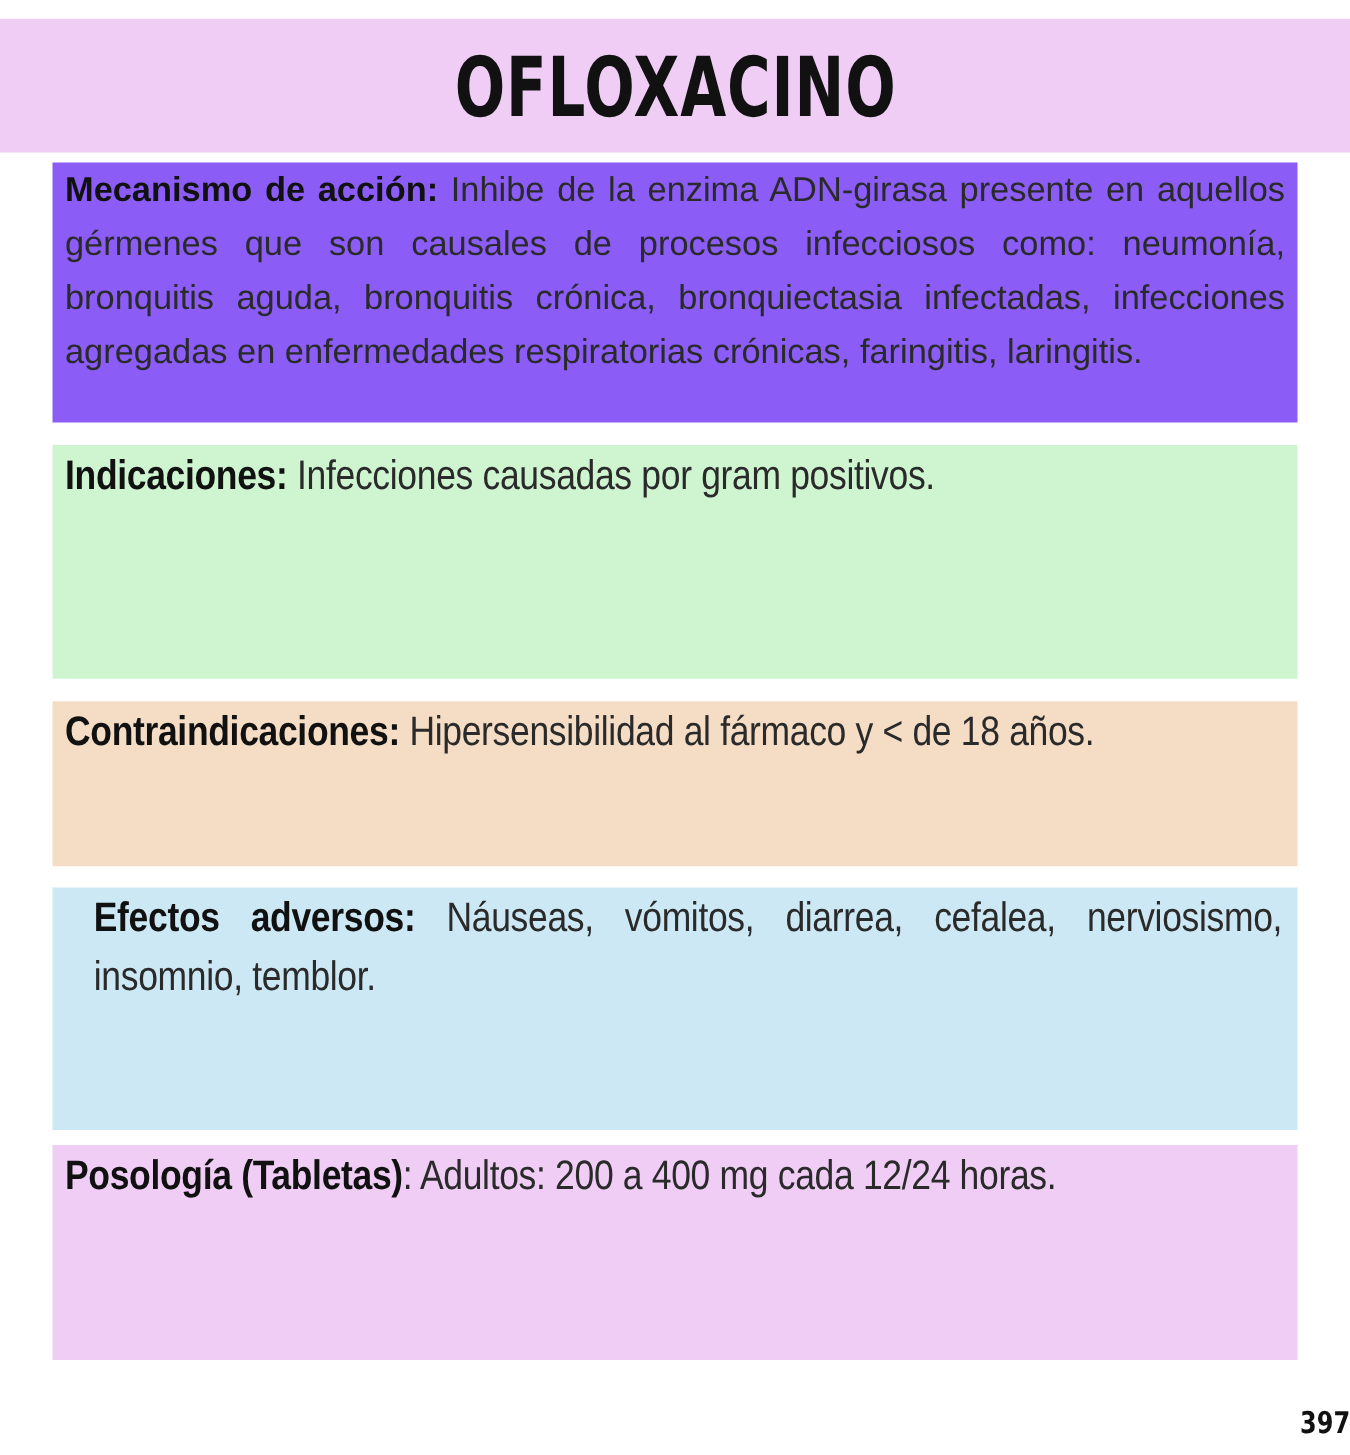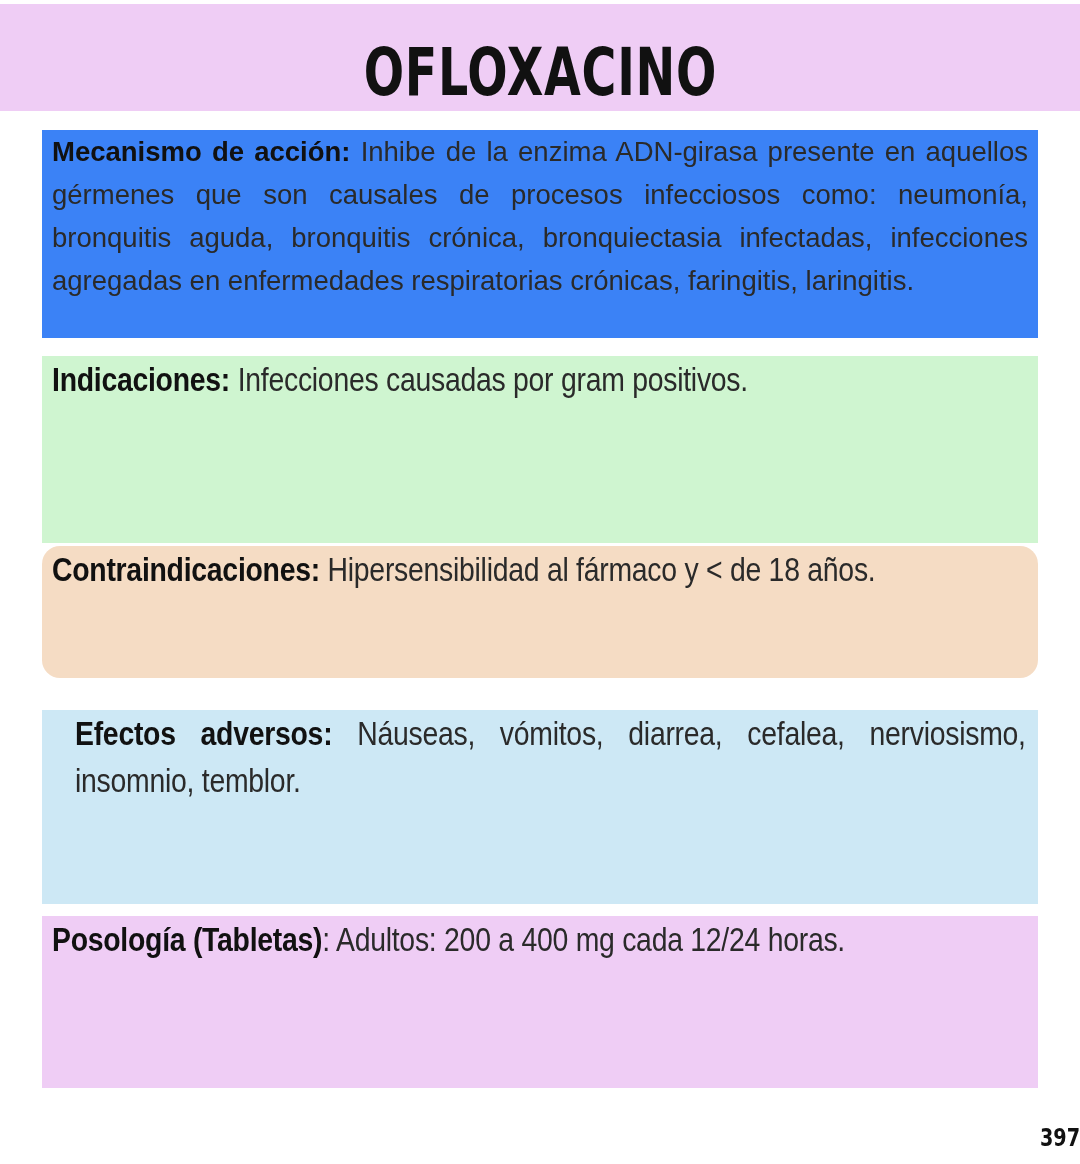--- a/index.html
+++ b/index.html
@@ -3,22 +3,22 @@
 <meta charset="utf-8">
 <style>
   html, body { margin: 0; padding: 0; }
   body {
     width: 1080px; height: 1164px; position: relative; overflow: hidden;
     background: #ffffff;
     font-family: "Liberation Sans", sans-serif;
     color: #222;
   }
   .header {
-    position: absolute; left: 0; top: 4px; width: 1080px; height: 107px;
-    display: flex; align-items: flex-end; justify-content: center;
+    position: absolute; left: 0; top: 15px; width: 1080px; height: 107px;
+    display: flex; align-items: center; justify-content: center;
   }
   .title {
     font-family: "DejaVu Sans", sans-serif;
     font-weight: bold;
     font-size: 66px;
     letter-spacing: 1px;
     color: #111;
     transform: scaleX(0.72);
     margin-top: 4px;
   }
@@ -28,21 +28,21 @@
     padding: 0 10px 0 10px;
   }
   .box p {
     margin: 0;
     text-align: justify;
     color: #2a2a2a;
   }
   .b1 { top: 130px; height: 208px; }
   .b1 p { font-size: 27.5px; line-height: 43px; padding-top: 0px; }
   .b2 { top: 356px; height: 187px; }
-  .b3 { top: 546px; height: 132px; border-radius: 18px; }
+  .b3 { top: 561px; height: 132px; }
   .b4 { top: 710px; height: 194px; padding-left: 33px; }
   .b5 { top: 916px; height: 172px; }
   .cond p {
     font-family: "Liberation Sans", sans-serif;
     font-size: 33px; line-height: 47px;
     transform-origin: left top;
     letter-spacing: -0.3px;
   }
   .lbl { font-weight: bold; color: #111; }
   .b1 .lbl { color: #111; }
@@ -54,21 +54,21 @@
     transform: scaleX(0.8); transform-origin: left top;
   }
 </style>
 </head>
 <body>
 
 <div class="header" style="background:#efcdf5;">
   <span class="title">OFLOXACINO</span>
 </div>
 
-<div class="box b1" style="background:#3b82f6;">
+<div class="box b1" style="background:#8b5cf6;">
   <p><span class="lbl">Mecanismo de acción:</span><span> Inhibe de la enzima ADN-girasa presente en aquellos gérmenes que son causales de procesos infecciosos como: neumonía, bronquitis aguda, bronquitis crónica, bronquiectasia infectadas, infecciones agregadas en enfermedades respiratorias crónicas, faringitis, laringitis.</span></p>
 </div>
 
 <div class="box b2 cond" style="background:#cff5d0;">
   <p><span class="narrow"><span class="lbl">Indicaciones:</span><span>  Infecciones causadas por gram positivos.</span></span></p>
 </div>
 
 <div class="box b3 cond" style="background:#f5dcc4;">
   <p><span class="narrow" style="text-align:justify;text-align-last:left;"><span class="lbl">Contraindicaciones:</span><span> Hipersensibilidad al fármaco y &lt; de 18 años.</span></span></p>
 </div>

